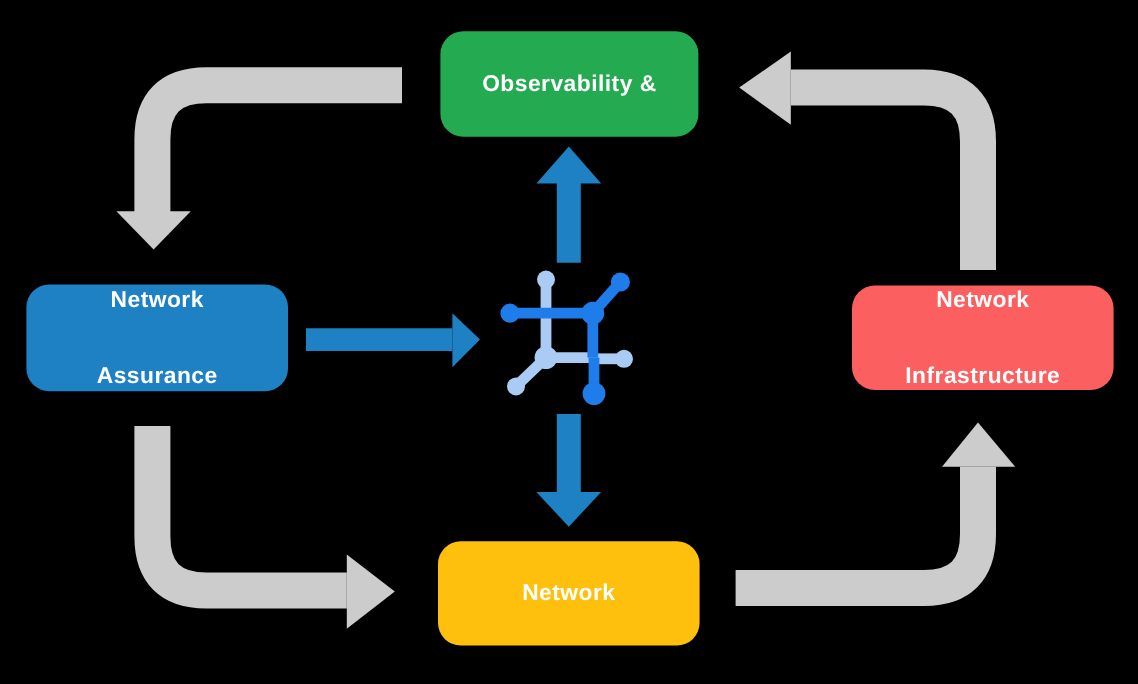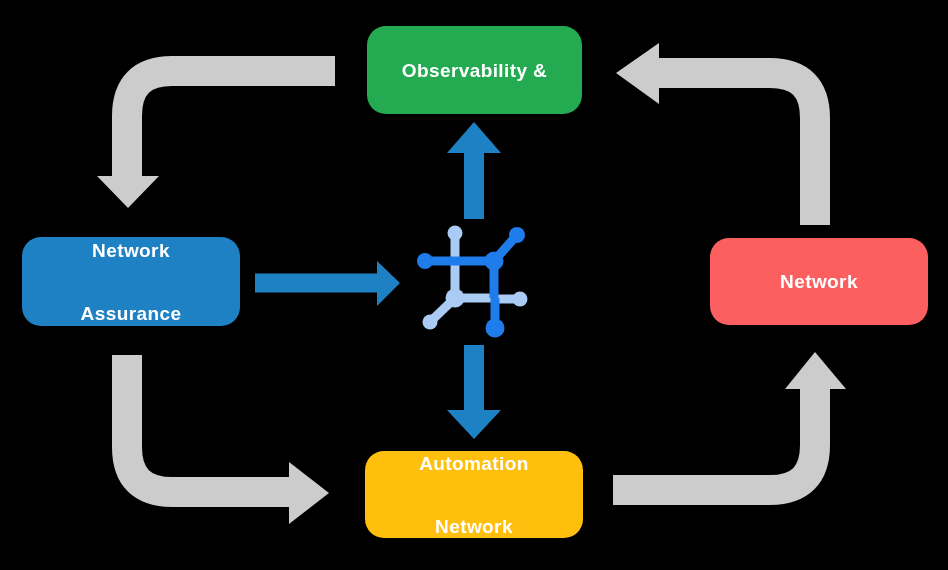--- a/index.html
+++ b/index.html
@@ -97,20 +97,20 @@
     <span class="line">Observability &amp;</span>
   </div>
 
   <div class="node" style="left: 22px; top: 237px; width: 218px; height: 89px; background-color: rgb(30, 129, 195);">
     <span class="line">Network</span>
     <span class="line">Assurance</span>
   </div>
 
   <div class="node" style="left: 710px; top: 238px; width: 218px; height: 87px; background-color: rgb(252, 95, 95);">
     <span class="line">Network</span>
+    <span class="line">Infrastructure</span>
   </div>
 
   <div class="node" style="left: 365px; top: 451px; width: 218px; height: 87px; background-color: rgb(254, 192, 13);">
-    <span class="line">Automation</span>
     <span class="line">Network</span>
   </div>
 
 </div>
 
 </body></html>

